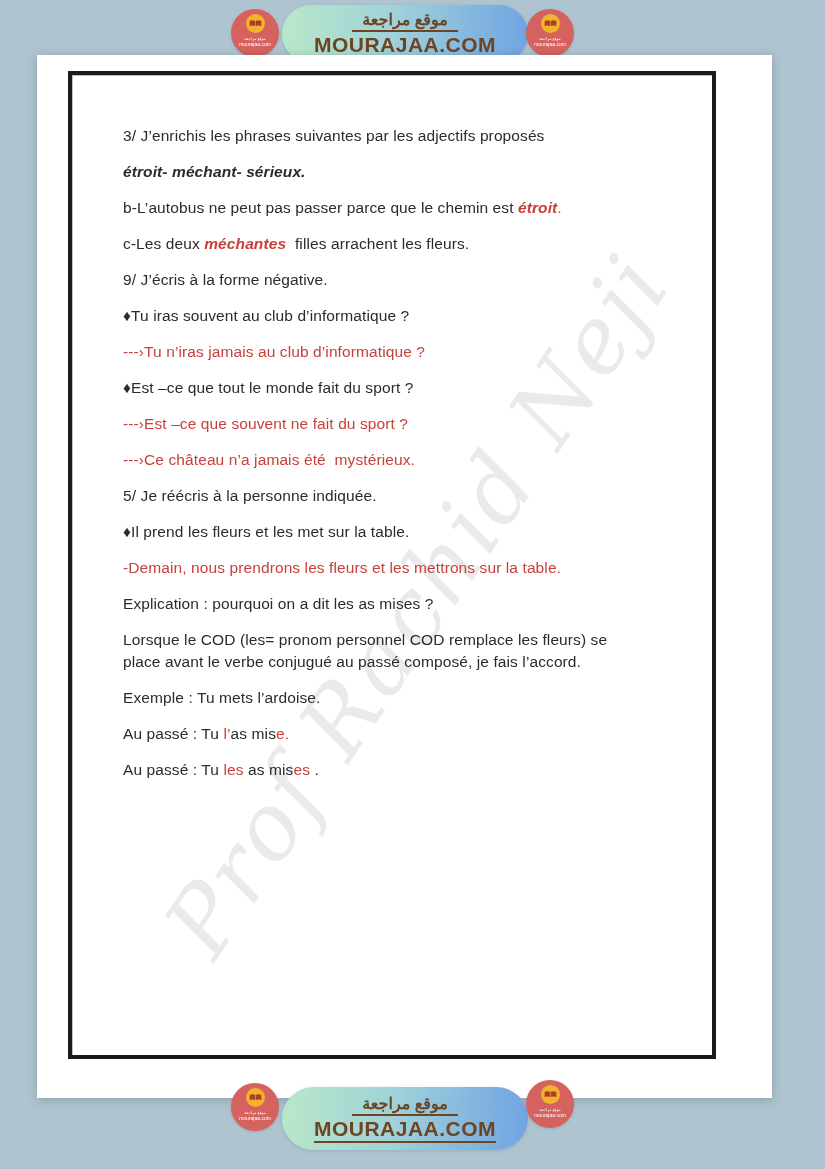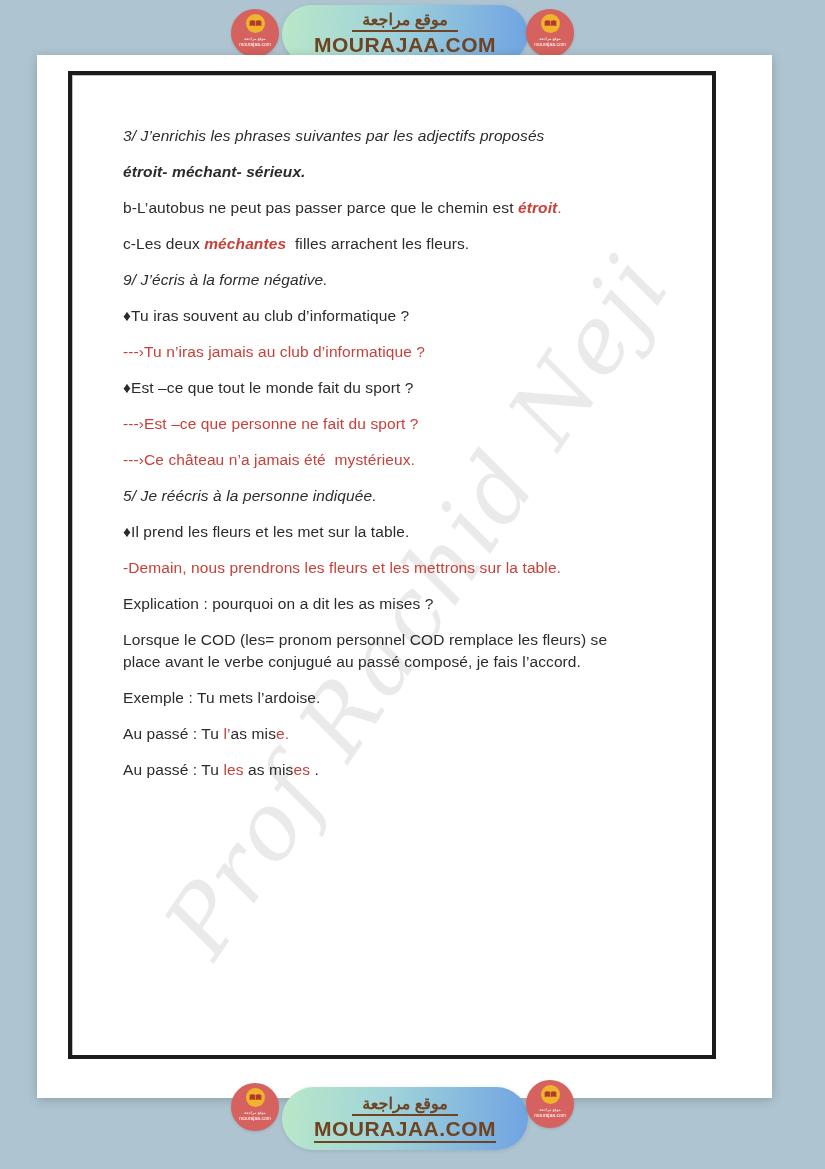--- a/index.html
+++ b/index.html
@@ -34,21 +34,21 @@
   }
   .doc-line {
     font-size: 15.5px;
     line-height: 22px;
     margin-bottom: 14px;
     color: var(--ink, #2b2b2b);
     white-space: pre-wrap;
     letter-spacing: 0.1px;
   }
   .seg-n  { }
-  .seg-i  { font-style: italic; }
+  .seg-i  { }
   .seg-bi { font-style: italic; font-weight: bold; }
   .seg-r  { color: var(--red, #c9403a); }
   .seg-rbi{ color: var(--red, #c9403a); font-style: italic; font-weight: bold; }
 
   
   .watermark {
     position: absolute;
     left: 55px; top: 490px;
     width: 650px; height: 120px;
     display: flex; align-items: center; justify-content: center;
@@ -142,21 +142,21 @@
   <div class="frame">
     <div class="doc-lines" id="doc-lines">
         <p class="doc-line"><span class="seg-i">3/ J’enrichis les phrases suivantes par les adjectifs proposés</span></p>
         <p class="doc-line"><span class="seg-bi">étroit- méchant- sérieux.</span></p>
         <p class="doc-line"><span class="seg-n">b-L’autobus ne peut pas passer parce que le chemin est </span><span class="seg-rbi">étroit</span><span class="seg-r">.</span></p>
         <p class="doc-line"><span class="seg-n">c-Les deux </span><span class="seg-rbi">méchantes</span><span class="seg-n">  filles arrachent les fleurs.</span></p>
         <p class="doc-line"><span class="seg-i">9/ J’écris à la forme négative.</span></p>
         <p class="doc-line"><span class="seg-n">♦Tu iras souvent au club d’informatique ?</span></p>
         <p class="doc-line"><span class="seg-r">---›Tu n’iras jamais au club d’informatique ?</span></p>
         <p class="doc-line"><span class="seg-n">♦Est –ce que tout le monde fait du sport ?</span></p>
-        <p class="doc-line"><span class="seg-r">---›Est –ce que personne ne fait du sport ?</span></p>
+        <p class="doc-line"><span class="seg-r">---›Est –ce que souvent ne fait du sport ?</span></p>
         <p class="doc-line"><span class="seg-r">---›Ce château n’a jamais été  mystérieux.</span></p>
         <p class="doc-line"><span class="seg-i">5/ Je réécris à la personne indiquée.</span></p>
         <p class="doc-line"><span class="seg-n">♦Il prend les fleurs et les met sur la table.</span></p>
         <p class="doc-line"><span class="seg-r">-Demain, nous prendrons les fleurs et les mettrons sur la table.</span></p>
         <p class="doc-line"><span class="seg-n">Explication : pourquoi on a dit les as mises ?</span></p>
         <p class="doc-line"><span class="seg-n">Lorsque le COD (les= pronom personnel COD remplace les fleurs) se place avant le verbe conjugué au passé composé, je fais l’accord.</span></p>
         <p class="doc-line"><span class="seg-n">Exemple : Tu mets l’ardoise.</span></p>
         <p class="doc-line"><span class="seg-n">Au passé : Tu </span><span class="seg-r">l’</span><span class="seg-n">as mis</span><span class="seg-r">e</span><span class="seg-r">.</span></p>
         <p class="doc-line"><span class="seg-n">Au passé : Tu </span><span class="seg-r">les</span><span class="seg-n"> as mis</span><span class="seg-r">es</span><span class="seg-n"> .</span></p>
       </div>

